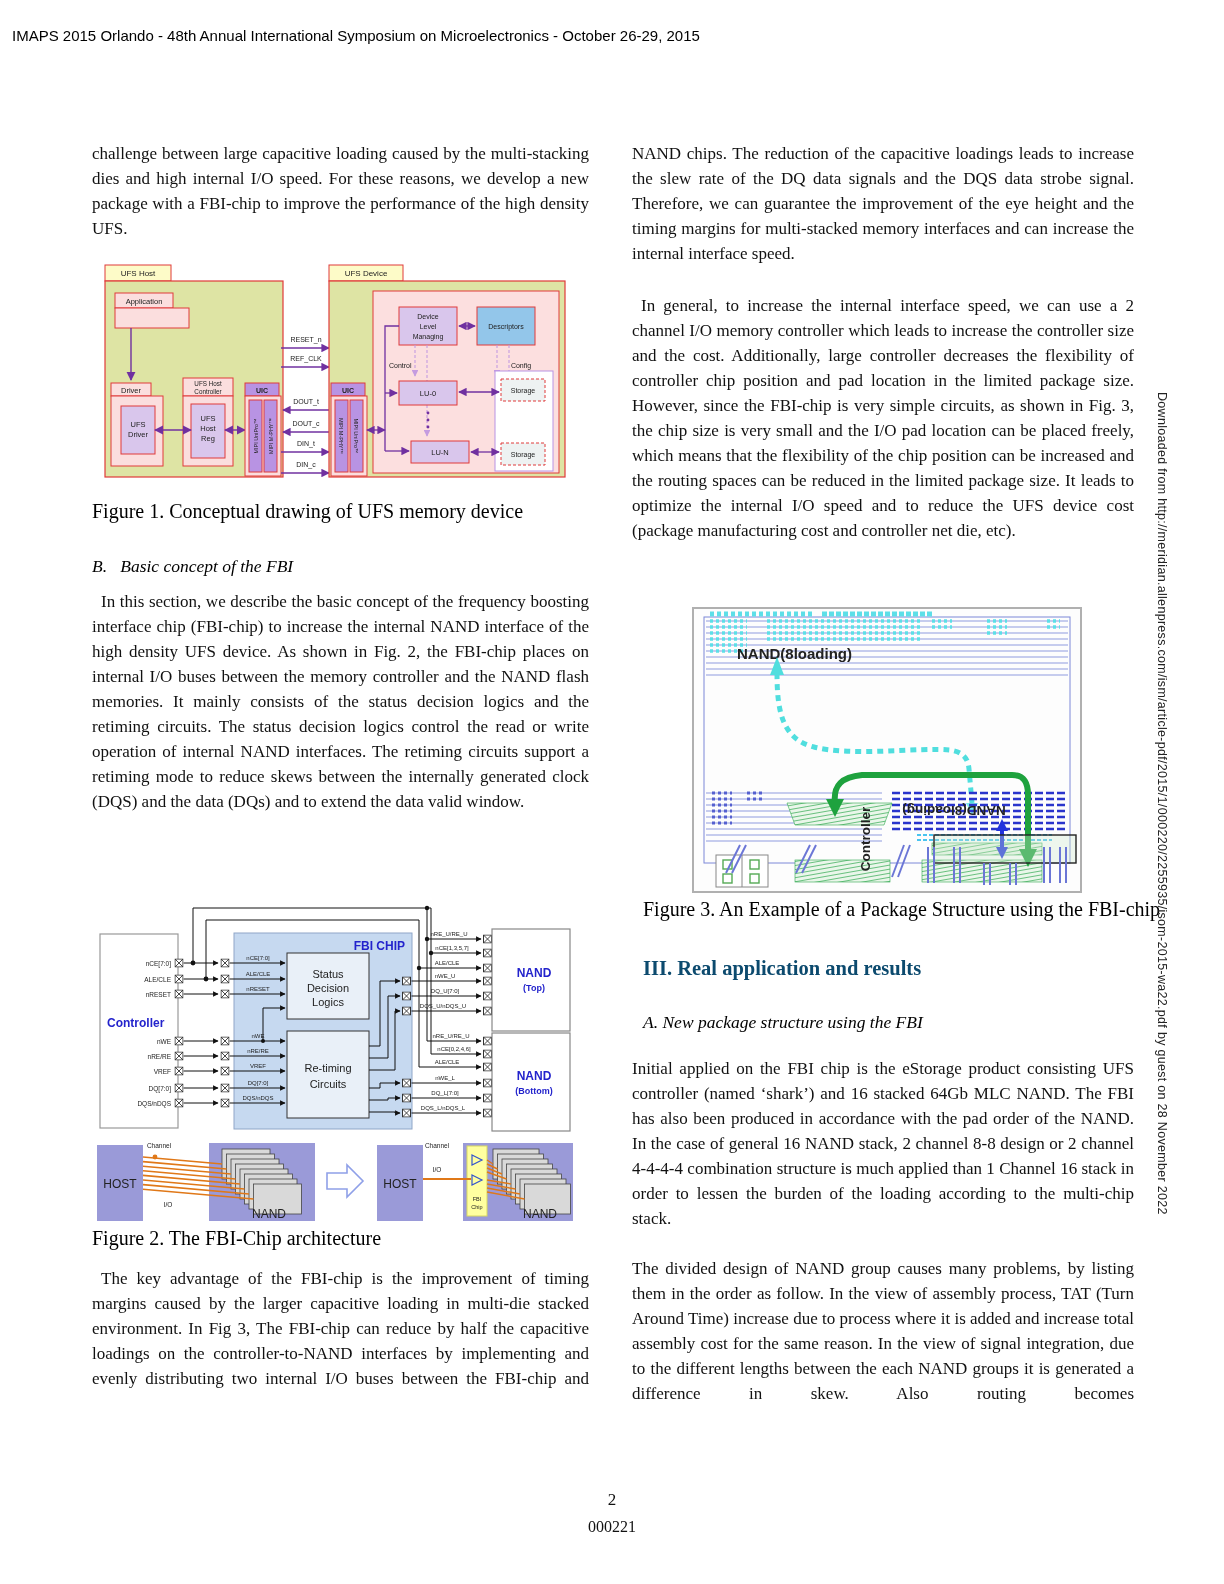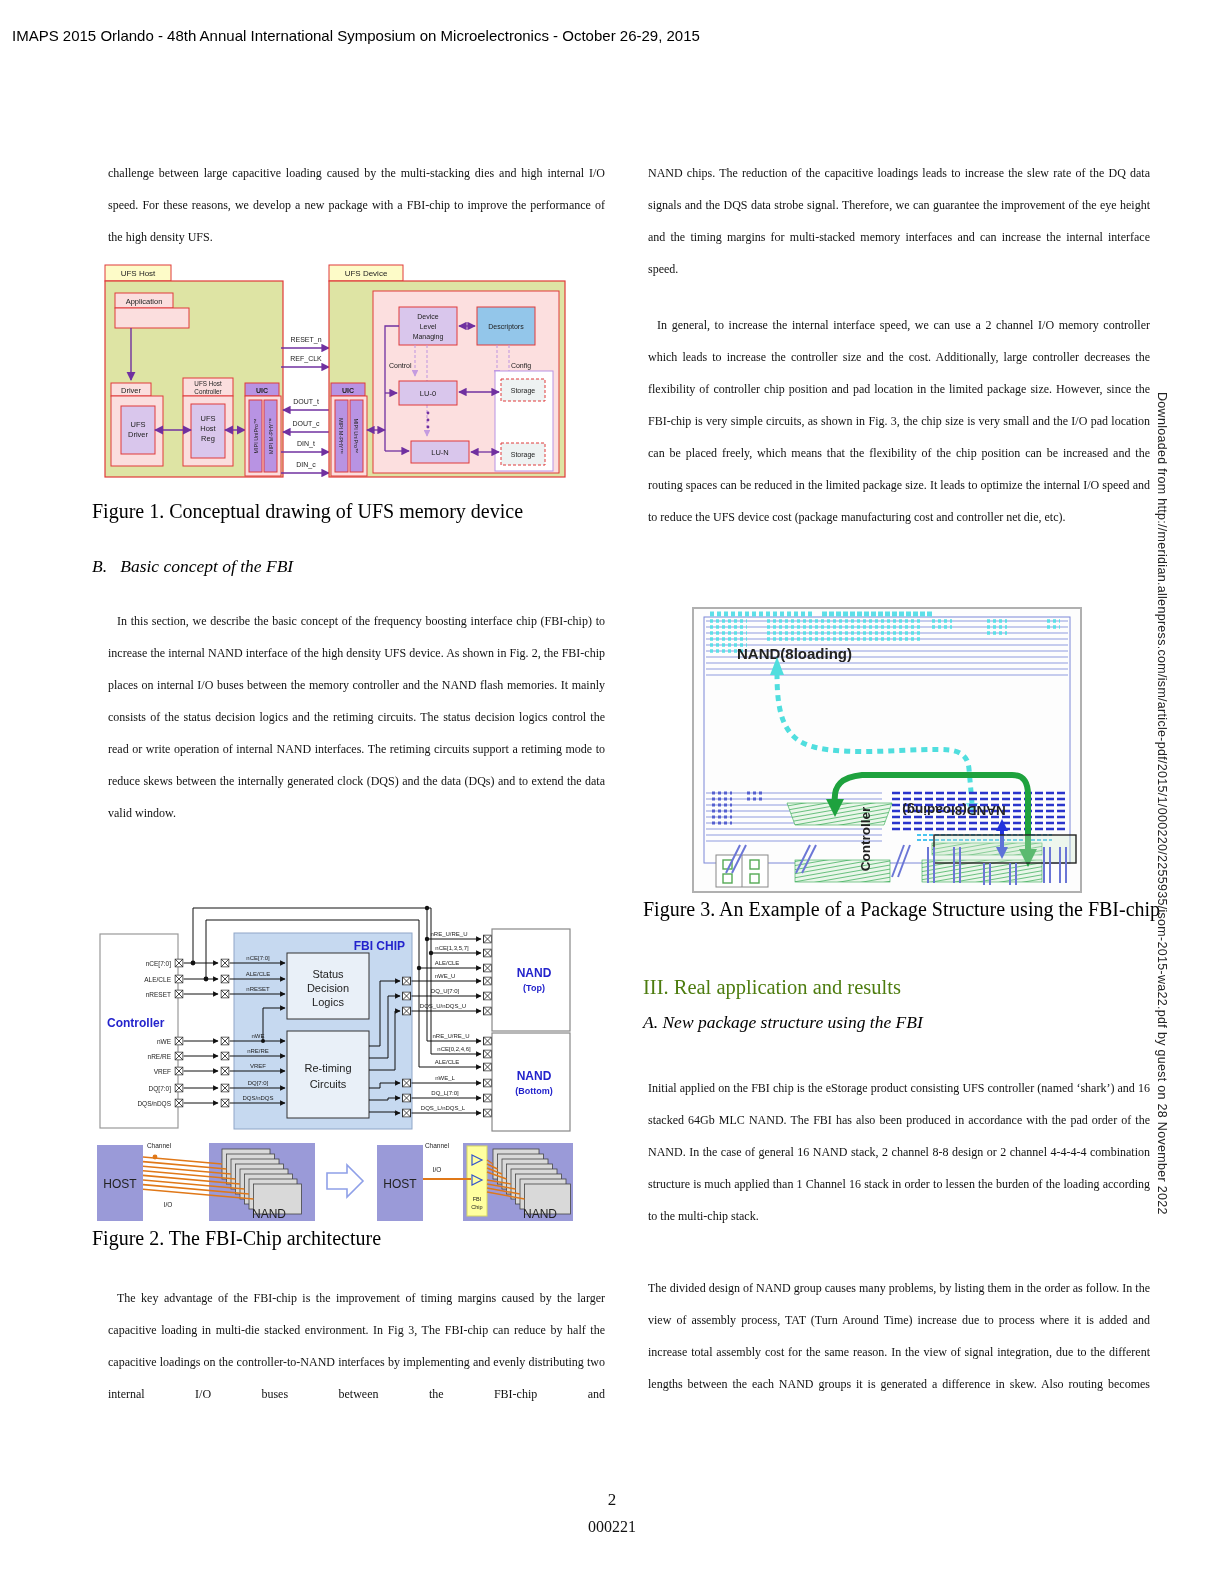--- a/index.html
+++ b/index.html
@@ -1,27 +1,27 @@
 <!DOCTYPE html>
 <html><head>
 <meta charset="utf-8">
 <style>
   html,body{margin:0;padding:0;background:#9a9a9a;}
   .page{position:relative;width:1224px;height:1584px;background:#ffffff;margin:0 auto;
         font-family:"Liberation Serif",serif;color:#111;overflow:hidden;}
   .header{position:absolute;top:27px;left:12px;width:100%;text-align:left;
           font-family:"Liberation Sans",sans-serif;font-size:15px;color:#000;}
-  p.body{position:absolute;margin:16px;font-size:12px;line-height:32px;text-align:justify;}
+  p.body{position:absolute;margin:0;font-size:17px;line-height:25px;text-align:justify;}
   .lcol{left:92px;width:497px;}
   .rcol{left:632px;width:502px;}
   .ind{text-indent:9px;}
   .jl{text-align-last:justify;}
   .caption{position:absolute;margin:0;font-size:20px;color:#000;}
   .headB{position:absolute;font-style:italic;font-size:17.5px;white-space:pre-wrap;color:#000;}
-  .headIII{position:absolute;font-weight:normal;font-size:20.5px;color:#4d7c0f;margin-top:19px;}
+  .headIII{position:absolute;font-weight:bold;font-size:20.5px;color:#0c4a6e;}
   .headA{position:absolute;font-style:italic;font-size:17.5px;color:#000;}
   .fig{position:absolute;}
   .watermark{position:absolute;left:1155px;top:392px;writing-mode:vertical-rl;
              font-family:"Liberation Sans",sans-serif;font-size:12.5px;letter-spacing:.3px;
              color:#222;white-space:nowrap;}
   .footer-num{position:absolute;left:0;width:100%;text-align:center;margin:0;}
   svg text{font-family:"Liberation Sans",sans-serif;fill:#222;}
   svg .bluetxt{fill:#2323cc;font-weight:bold;}
 </style>
 </head>

